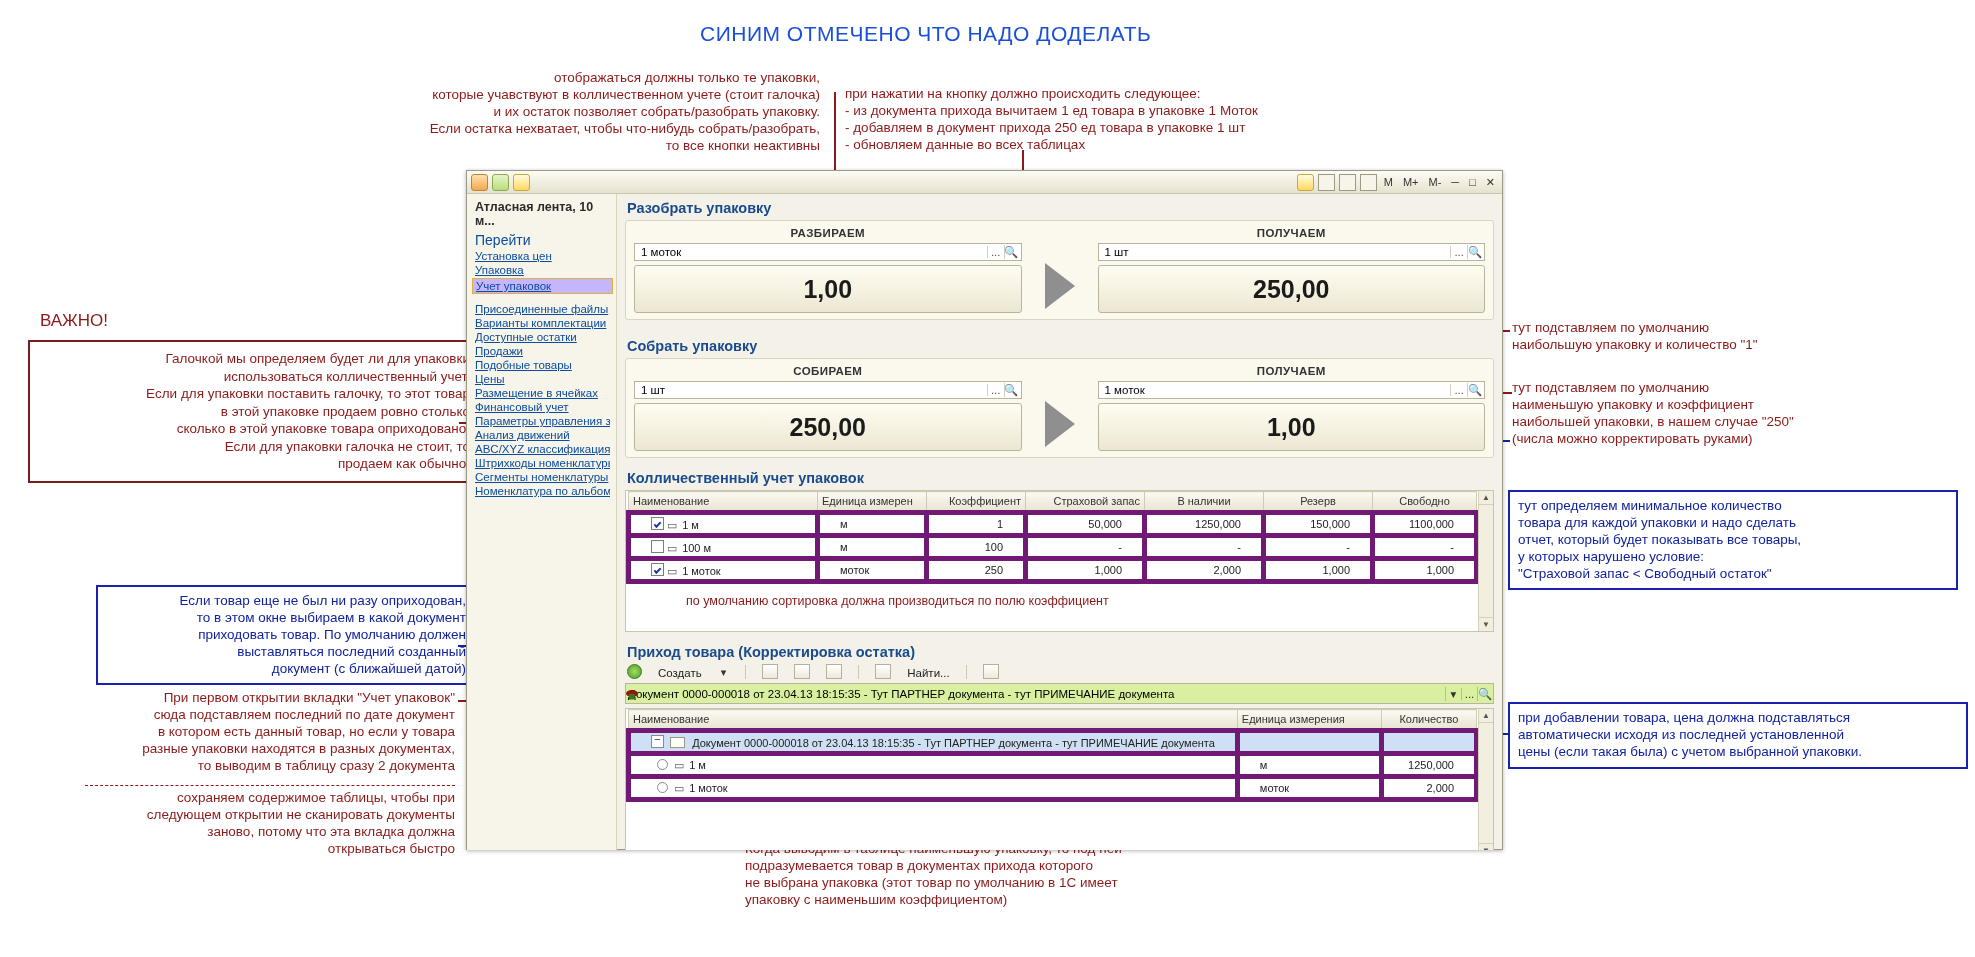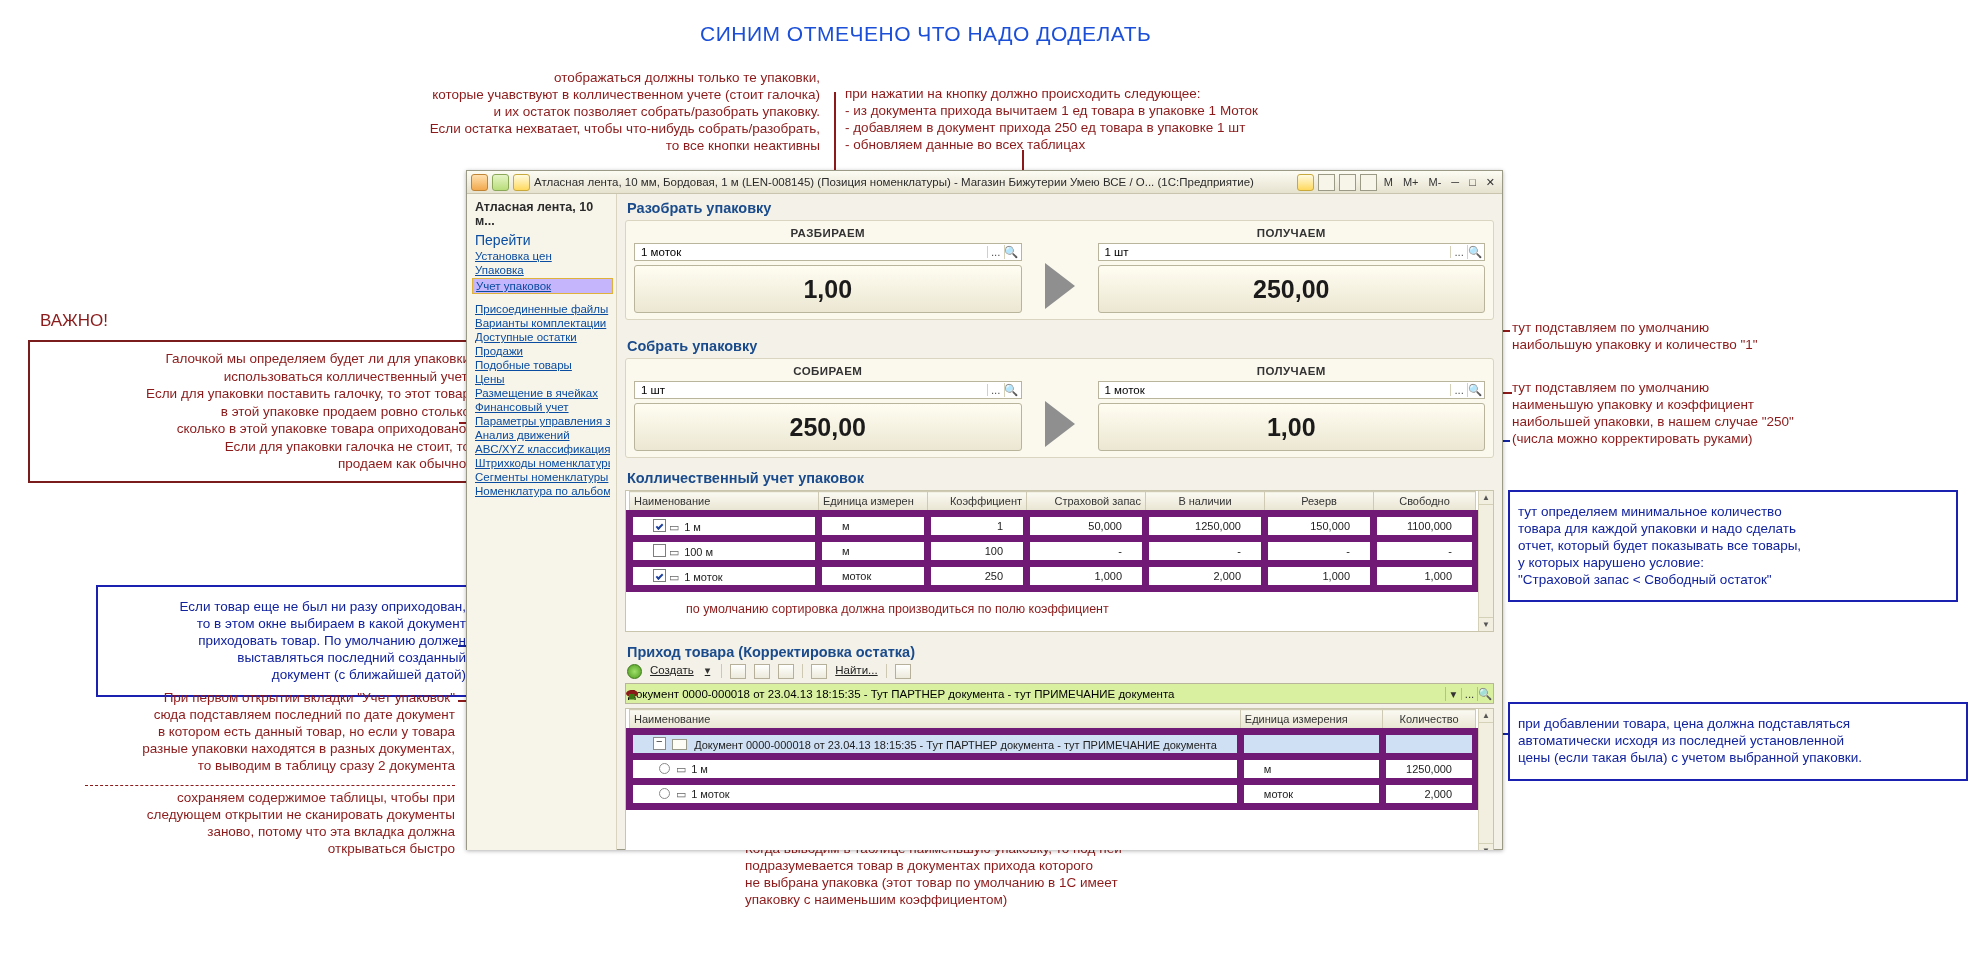--- a/index.html
+++ b/index.html
@@ -5,21 +5,21 @@
   html,body{margin:0;padding:0;}
   body{
     width:1975px;height:957px;position:relative;
     background:#ffffff;
     font-family:"Liberation Sans", sans-serif;
     font-size:13px;color:#000;
     overflow:hidden;
   }
   .abs{position:absolute;}
   .note{color:#8c1a1a;font-size:13.5px;line-height:1.25;}
-  .note-box-blue{border:2px solid #1a20b0;padding:12px 8px;color:#12239e;font-size:13.5px;line-height:1.25;}
+  .note-box-blue{border:2px solid #1a20b0;padding:6px 8px;color:#12239e;font-size:13.5px;line-height:1.25;}
   .note-box-red{border:2px solid #7b1c1c;padding:8px 10px;color:#8c1a1a;font-size:13.5px;line-height:1.3;}
   .title-blue{color:#1b4fd8;font-size:21px;letter-spacing:.5px;}
   .right{text-align:right;}
 
   
   #app-window{left:466px;top:170px;width:1035px;height:678px;
     background:#f4f2e8;border:1px solid #9a9a86;box-shadow:0 1px 4px rgba(0,0,0,.3);}
   .titlebar{height:22px;background:linear-gradient(#fdfcf4,#e6e2cf);
     border-bottom:1px solid #c8c4ae;display:flex;align-items:center;padding:0 4px;gap:4px;}
   .tb-ico{width:15px;height:15px;border-radius:3px;border:1px solid #b9a86a;
@@ -56,35 +56,35 @@
     border:1px solid #b9b49c;border-radius:3px;display:flex;align-items:center;justify-content:center;
     font-size:25px;font-weight:bold;color:#1b1b1b;}
   .arrow-cell{width:56px;display:flex;align-items:flex-end;justify-content:center;padding-bottom:4px;}
   .arrow{width:0;height:0;border-top:23px solid transparent;border-bottom:23px solid transparent;
     border-left:30px solid #8f8f8f;}
 
   
   table.grid{border-collapse:collapse;width:100%;font-size:11px;background:#fff;}
   table.grid th{background:linear-gradient(#fbfaf3,#e9e5d2);border:1px solid #cfcab3;
     font-weight:normal;color:#333;height:18px;padding:0 4px;text-align:left;}
-  table.grid td{border:7px solid #701a75;height:18px;padding:0 20px;color:#222;white-space:nowrap;}
+  table.grid td{border:5px solid #701a75;height:18px;padding:0 20px;color:#222;white-space:nowrap;}
   .num{text-align:right;}
   .chk{width:11px;height:11px;border:1px solid #7d7d7d;background:#fff;display:inline-block;
     position:relative;vertical-align:-1px;}
   .chk.on:after{content:"";position:absolute;left:2px;top:4px;width:5px;height:2px;border-left:2px solid #1a3f9c;
     border-bottom:2px solid #1a3f9c;transform:rotate(-45deg);}
   .minus{display:inline-block;width:12px;color:#666;}
   .grid-wrap{border:1px solid #c9c4ac;background:#fff;position:relative;}
   .scrollbar{position:absolute;right:0;top:0;width:14px;bottom:0;background:#f2efe0;border-left:1px solid #d5d0b8;}
   .sb-arrow{height:13px;border-bottom:1px solid #d5d0b8;display:flex;align-items:center;justify-content:center;font-size:8px;color:#555;}
   .sb-arrow.bot{position:absolute;bottom:0;left:0;right:0;border-bottom:none;border-top:1px solid #d5d0b8;}
   .note-in-grid{font-size:12.5px;color:#8c1a1a;padding:10px 0 0 60px;}
 
   
-  .toolbar{display:flex;align-items:flex-start;gap:8px;font-size:11.5px;color:#222;margin:4px 0 4px 2px;text-decoration:underline;}
+  .toolbar{display:flex;align-items:flex-end;gap:16px;font-size:11.5px;color:#222;margin:4px 0 4px 2px;}
   .tb-green{width:13px;height:13px;border-radius:50%;background:radial-gradient(#9fe06a,#4e9a20);display:inline-block;border:1px solid #3f7a1a;}
   .tb-icon-sm{width:14px;height:13px;border:1px solid #b6b09a;background:linear-gradient(#fff,#eceadb);display:inline-block;}
   .vsep{width:1px;height:14px;background:#cdc8b2;display:inline-block;}
 
   .doc-bar{display:flex;align-items:center;height:19px;border:1px solid #b9b49c;background:#d9f0a0;font-size:11.5px;}
   .doc-bar .dot{width:12px;text-align:center;color:#3a7a12;}
   .doc-bar .txt{flex:1;padding-left:2px;white-space:nowrap;overflow:hidden;}
   .doc-bar .sq{width:15px;text-align:center;border-left:1px solid #bdb8a2;color:#333;}
 
   .sel-row td{background:#cfe0f5;}
@@ -196,21 +196,20 @@
 
 <div class="abs line blue" style="left:1390px;top:733px;width:120px;height:2px;"></div>
 <div class="abs dot" style="left:1386px;top:730px;"></div>
 
 <div class="abs" id="app-window">
 
   <div class="titlebar">
     <span class="tb-ico o"></span>
     <span class="tb-ico g"></span>
     <span class="tb-ico s"></span>
-    <span class="tb-title">Атласная лента, 10 мм, Бордовая, 1 м (LEN-008145) (Позиция номенклатуры) - Магазин Бижутерии Умею ВСЕ / О... (1С:Предприятие)</span>
     <span class="tb-spacer"></span>
     <span class="tb-ico s"></span>
     <span class="tb-sq"></span>
     <span class="tb-sq"></span>
     <span class="tb-sq"></span>
     <span class="tb-btn">M</span>
     <span class="tb-btn">M+</span>
     <span class="tb-btn">M-</span>
     <span class="tb-btn">─</span>
     <span class="tb-btn">□</span>

